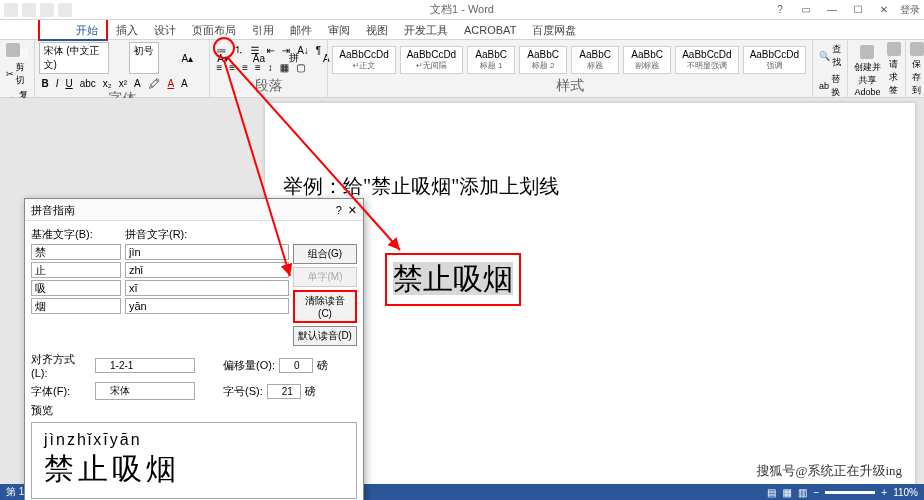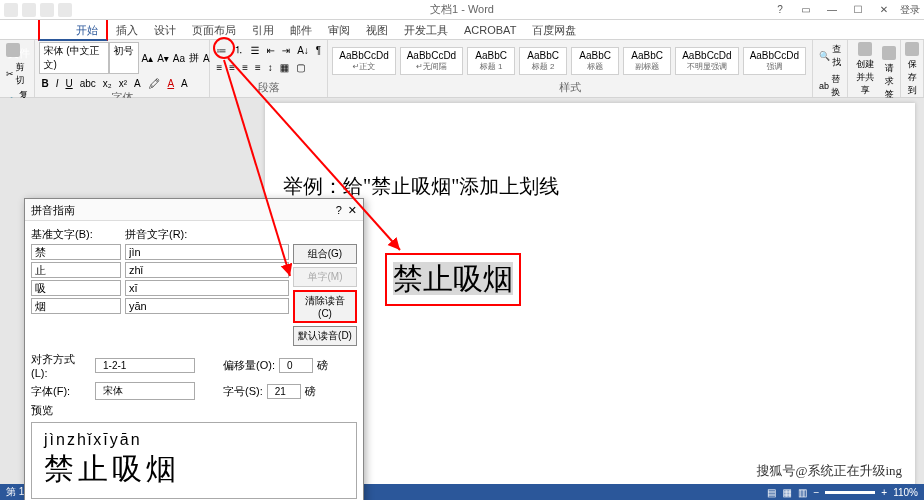--- a/index.html
+++ b/index.html
@@ -17,21 +17,21 @@
 .tabs { height: 20px; background: #fff; display: flex; border-bottom: 1px solid #d4d4d4; }
 .tab { padding: 0 8px; font-size: 11px; line-height: 20px; color: #444; cursor: pointer; }
 .tab.file { background: #d946ef; color: #fff; margin-top: 23px; }
 .tab.active { color: #2b579a; border-bottom: 2px solid #2b579a; }
 .tab-framed { border: 2px solid #ff0000; margin: -2px 0; padding-left: 36px; }
 
 
 .ribbon { height: 58px; background: #f3f3f3; display: flex; border-bottom: 1px solid #d4d4d4; font-size: 10px; }
 .ribbon-group { border-right: 1px solid #d8d8d8; padding: 2px 4px; display: flex; flex-direction: column; }
 .ribbon-group .group-content { flex: 1; display: flex; align-items: center; gap: 2px; }
-.ribbon-group .group-label { text-align: center; font-size: 11px; color: #666; }
+.ribbon-group .group-label { text-align: center; font-size: 14px; color: #666; }
 .rb { display: inline-flex; align-items: center; gap: 2px; padding: 1px 2px; cursor: pointer; }
 .font-sel { border: 1px solid #c0c0c0; background: #fff; padding: 1px 3px; font-size: 10px; }
 .ico14 { width: 14px; height: 14px; display: inline-block; background: #bbb; border-radius: 2px; }
 .style-box { border: 1px solid #d0d0d0; background: #fff; padding: 2px 6px; font-size: 10px; text-align: center; margin-right: 2px; min-width: 48px; }
 .style-box .nm { font-size: 8px; color: #666; }
 .red-circle { position: absolute; border: 2px solid #ff0000; border-radius: 50%; width: 22px; height: 22px; z-index: 100; pointer-events: none; }
 
 
 .doc-area { position: absolute; top: 98px; left: 0; right: 0; bottom: 16px; background: #e6e6e6; overflow: hidden; }
 .page { position: absolute; left: 265px; top: 5px; width: 650px; height: 800px; background: #fff; box-shadow: 0 0 4px rgba(0,0,0,.2); }
@@ -50,21 +50,21 @@
 .dlg-label { font-size: 11px; margin-bottom: 2px; }
 .dlg-table { display: flex; gap: 4px; }
 .dlg-col { flex: 1; }
 .dlg-col input { width: 100%; border: 1px solid #aaa; font-size: 11px; padding: 1px 3px; margin-bottom: 2px; }
 .dlg-side { width: 64px; display: flex; flex-direction: column; gap: 3px; }
 .dlg-btn { border: 1px solid #888; background: #f2f2f2; font-size: 10px; padding: 2px 4px; text-align: center; cursor: pointer; }
 .dlg-btn.red { border: 2px solid #ff0000; }
 .dlg-btn.disabled { color: #aaa; border-color: #ccc; }
 .dlg-opts { margin-top: 6px; }
 .dlg-opts .row { display: flex; align-items: center; gap: 4px; margin-bottom: 3px; }
-.sel { border: 1px solid #aaa; background: #fff; padding: 1px 7px; font-size: 10px; }
+.sel { border: 1px solid #aaa; background: #fff; padding: 1px 14px; font-size: 10px; }
 .preview { border: 1px solid #aaa; margin-top: 4px; padding: 8px 12px; font-family: SimSun, serif; }
 .preview .pinyin { font-size: 16px; letter-spacing: 2px; }
 .preview .hanzi { font-size: 30px; letter-spacing: 4px; }
 
 
 .statusbar { position: absolute; bottom: 0; left: 0; right: 0; height: 16px; background: #2b579a; color: #fff; font-size: 10px; display: flex; align-items: center; padding: 0 6px; gap: 10px; }
 .statusbar .right { margin-left: auto; display: flex; gap: 6px; align-items: center; }
 .watermark { position: absolute; right: 22px; bottom: 20px; font-size: 13px; color: #333; z-index: 200; font-family: SimSun; }
 </style>
 </head>
@@ -113,21 +113,21 @@
         <div class="rb">✂ <span>剪切</span></div>
         <div class="rb">📋 <span>复制</span></div>
         <div class="rb">🖌 <span>格式刷</span></div>
       </div>
     </div>
     <div class="group-label">剪贴板</div>
   </div>
 
   <div class="ribbon-group" style="width:175px">
     <div class="group-content" style="flex-direction:column;align-items:flex-start;gap:3px">
-      <div style="display:flex;gap:0">
+      <div style="display:flex;gap:20px">
         <span class="font-sel" style="width:70px">宋体 (中文正文)</span>
         <span class="font-sel" style="width:30px">初号</span>
         <span class="rb">A▴</span>
         <span class="rb">A▾</span>
         <span class="rb">Aa</span>
         <span class="rb" style="position:relative">拼</span>
         <span class="rb">A</span>
       </div>
       <div style="display:flex;gap:3px">
         <span class="rb">

